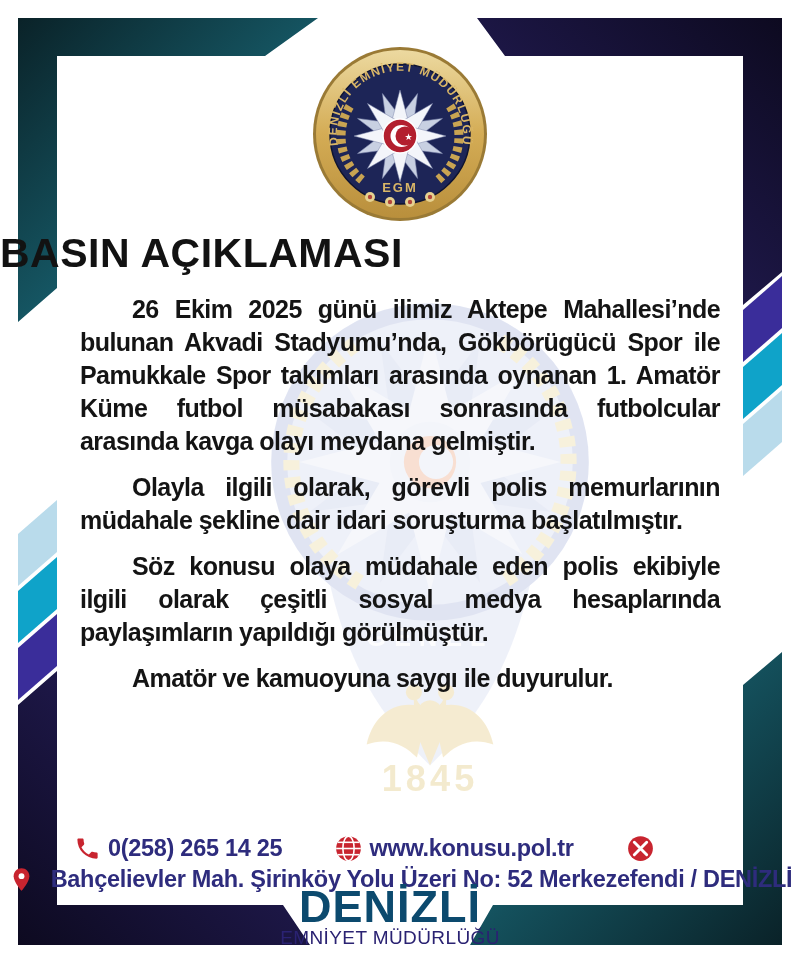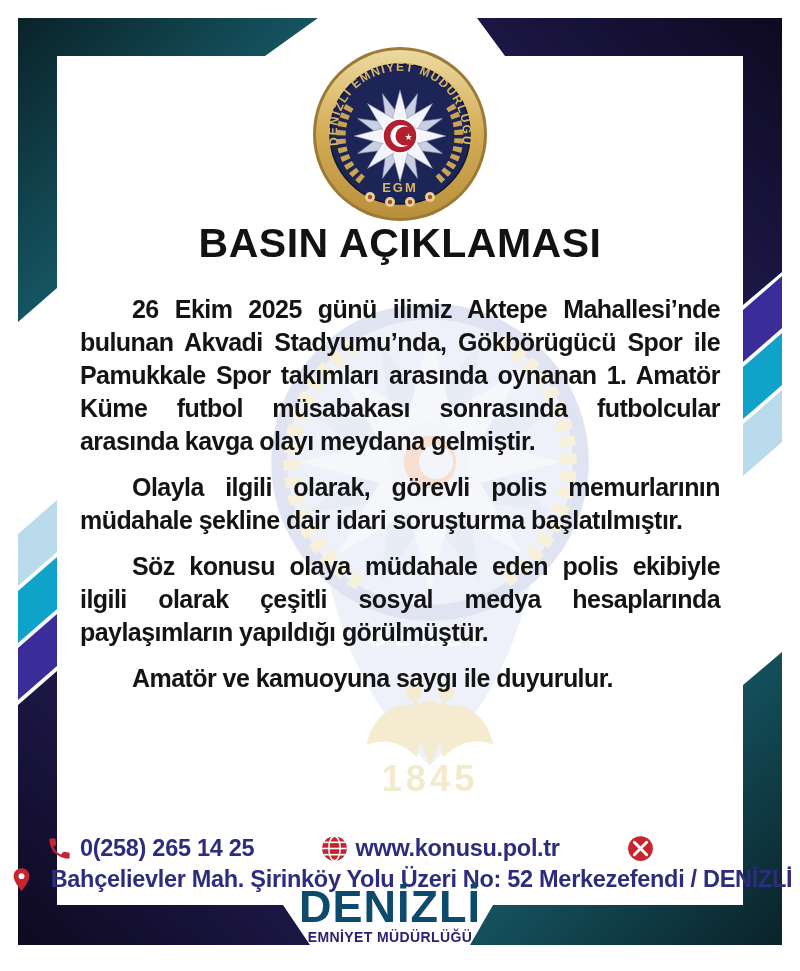--- a/index.html
+++ b/index.html
@@ -30,38 +30,38 @@
   .st-r2{left:743px;top:333px;background:#0fa3c9;}
   .st-r3{left:743px;top:390px;background:#b9dbeb;}
 
   
   .watermark{position:absolute;left:263px;top:266px;width:334px;height:578px;opacity:.5;z-index:0;pointer-events:none;}
 
   
   .logo{position:absolute;left:312px;top:46px;width:176px;height:176px;z-index:3;}
 
   
-  .title{position:absolute;left:0;top:220px;width:100%;text-align:center;z-index:2;
+  .title{position:absolute;left:0;top:230px;width:100%;z-index:2;
     font-size:41px;font-weight:bold;color:#121212;letter-spacing:.5px;}
   .body-text{position:absolute;left:80px;top:293px;width:640px;z-index:2;}
   .body-text p{margin:0 0 13px 0;font-size:25px;line-height:33px;font-weight:bold;color:#141414;
     text-align:justify;text-indent:52px;letter-spacing:-.55px;}
 
   
   .contact-row1{position:absolute;left:18px;top:835px;width:680px;z-index:2;
-    display:flex;justify-content:space-between;align-items:flex-end;padding:0 44px 0 28px;box-sizing:border-box;}
+    display:flex;justify-content:space-between;align-items:flex-end;padding:0 44px 0 56px;box-sizing:border-box;}
   .contact-row2{position:absolute;left:18px;top:866px;width:764px;z-index:2;
     display:flex;justify-content:center;align-items:center;gap:16px;}
   .cgroup{display:flex;align-items:center;gap:7px;}
   .ctext{font-size:23.5px;font-weight:bold;color:#2e2c7d;letter-spacing:-.3px;white-space:nowrap;}
   .cicon{width:27px;height:27px;flex:0 0 auto;}
 
   .brand{position:absolute;left:268px;top:885px;width:244px;text-align:center;z-index:3;}
   .brand-city{font-size:45px;line-height:44px;font-weight:bold;color:#0c4a6e;letter-spacing:1px;}
-  .brand-org{font-size:14px;line-height:17px;font-weight:bold;color:#2a2272;letter-spacing:.4px;margin-top:0;}
+  .brand-org{font-size:19px;line-height:17px;font-weight:normal;color:#2a2272;letter-spacing:.4px;margin-top:0;}
 </style>
 </head>
 <body>
 
 <div class="page">
 
   <div class="frame frame-tl"></div>
   <div class="frame frame-tr"></div>
   <div class="frame frame-bl"></div>
   <div class="frame frame-br"></div>

